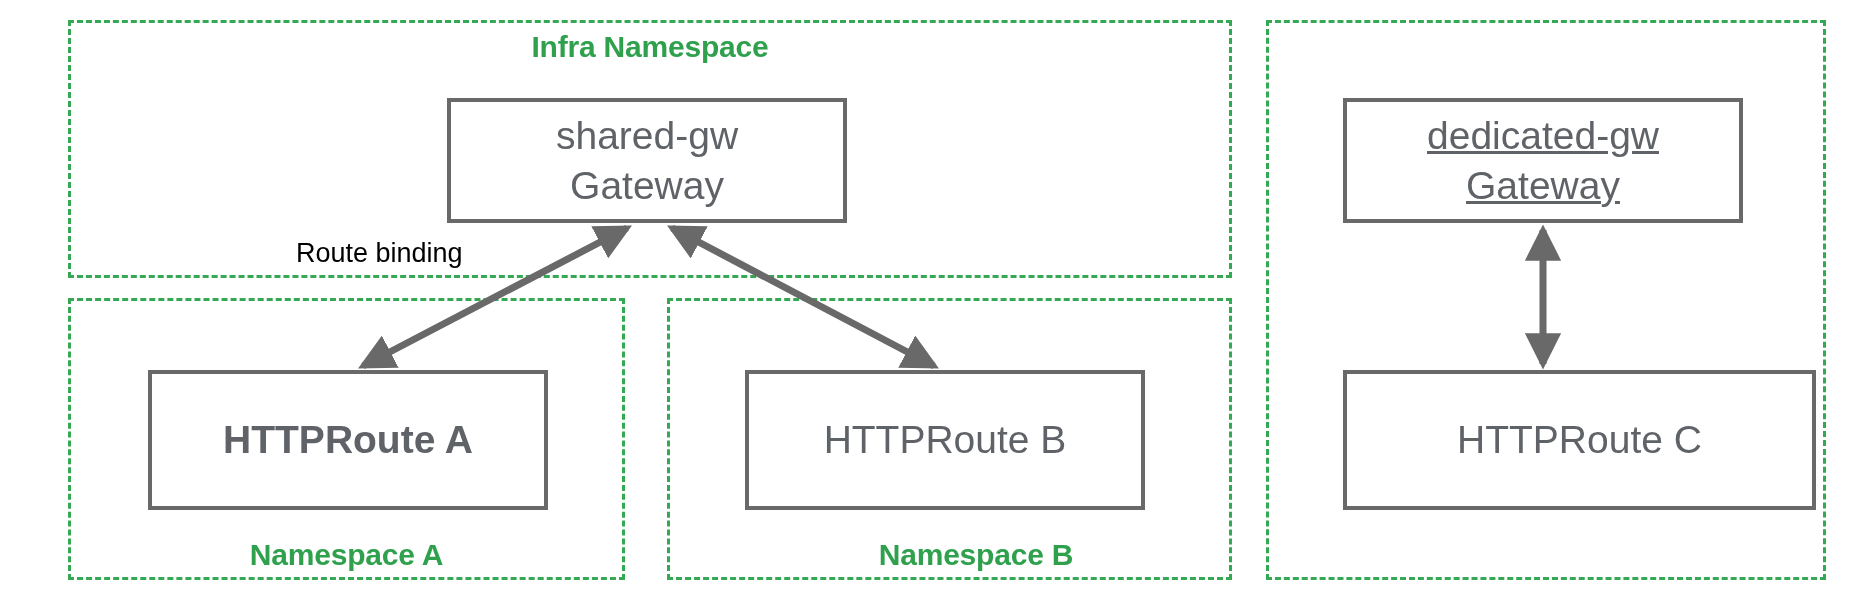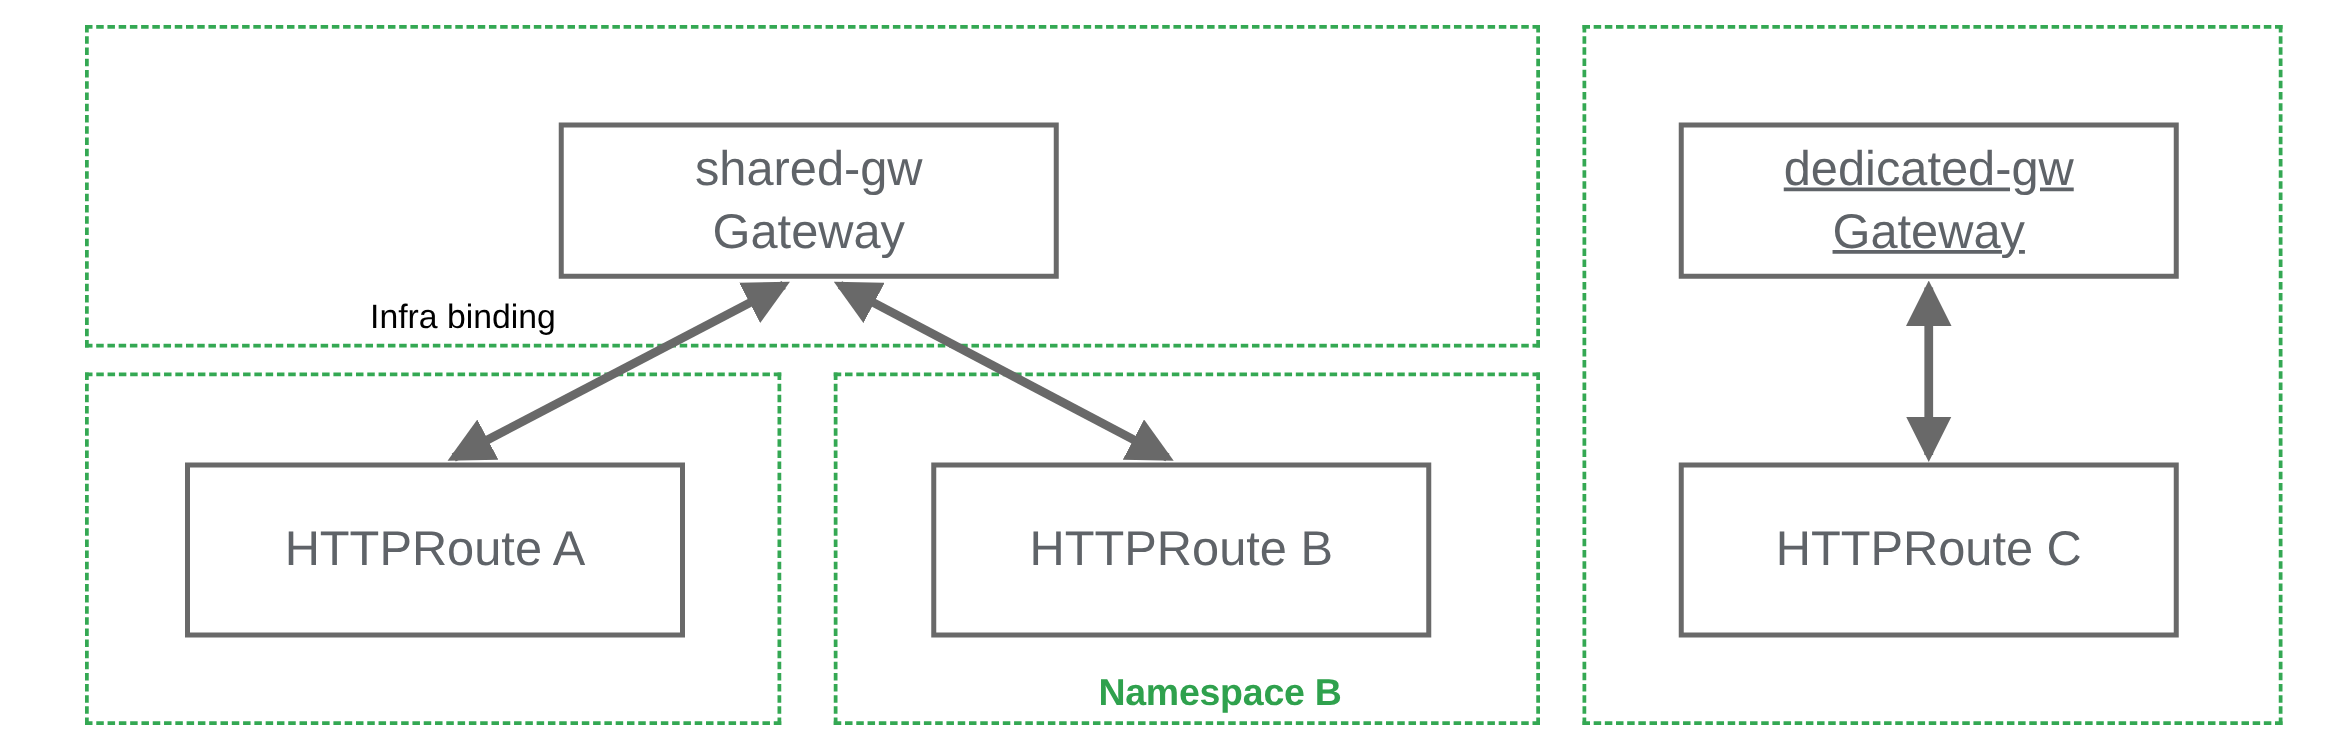--- a/index.html
+++ b/index.html
@@ -68,22 +68,24 @@
     height: 600px;
     pointer-events: none;
   }
 </style>
 </head>
 <body>
 
 <div id="canvas">
 
   <div class="ns-box" style="left:68px; top:20px; width:1164px; height:258px;"></div>
+  <div class="ns-title" style="left:68px; top:32px; width:1164px;">Infra Namespace</div>
 
   <div class="ns-box" style="left:68px; top:298px; width:557px; height:282px;"></div>
+  <div class="ns-title" style="left:68px; top:540px; width:557px;">Namespace A</div>
 
   <div class="ns-box" style="left:667px; top:298px; width:565px; height:282px;"></div>
   <div class="ns-title" style="left:667px; top:540px; width:618px;">Namespace B</div>
 
   <div class="ns-box" style="left:1266px; top:20px; width:560px; height:560px;"></div>
 
   <svg id="arrows" viewBox="0 0 1860 600" xmlns="http://www.w3.org/2000/svg">
     <defs>
       <marker id="ah-end" markerWidth="5.2" markerHeight="5.2" refX="4.4" refY="2.6" orient="auto" markerUnits="strokeWidth">
         <path d="M0,0 L5.2,2.6 L0,5.2 Z" fill="#696969"></path>
@@ -99,21 +101,21 @@
 
     <line x1="1543" y1="364" x2="1543" y2="230" stroke="#696969" stroke-width="7" marker-start="url(#ah-start)" marker-end="url(#ah-end)"></line>
   </svg>
 
   <div class="res-box" style="left:447px; top:98px; width:400px; height:125px;">shared-gw
 Gateway</div>
 
   <div class="res-box" style="left:1343px; top:98px; width:400px; height:125px;text-decoration:underline;">dedicated-gw
 Gateway</div>
 
-  <div class="res-box" style="left:148px; top:370px; width:400px; height:140px;">HTTPRoute A</div>
+  <div class="res-box" style="left:148px; top:370px; width:400px; height:140px;font-weight:bold;">HTTPRoute A</div>
 
   <div class="res-box" style="left:745px; top:370px; width:400px; height:140px;">HTTPRoute B</div>
 
-  <div class="res-box" style="left:1343px; top:370px; width:400px; height:140px;">HTTPRoute C</div>
+  <div class="res-box" style="left:1343px; top:370px; width:473px; height:140px;">HTTPRoute C</div>
 
-  <div class="edge-label" style="left:296px; top:240px;">Infra binding</div>
+  <div class="edge-label" style="left:296px; top:240px;">Route binding</div>
 
 </div>
 
 </body></html>

